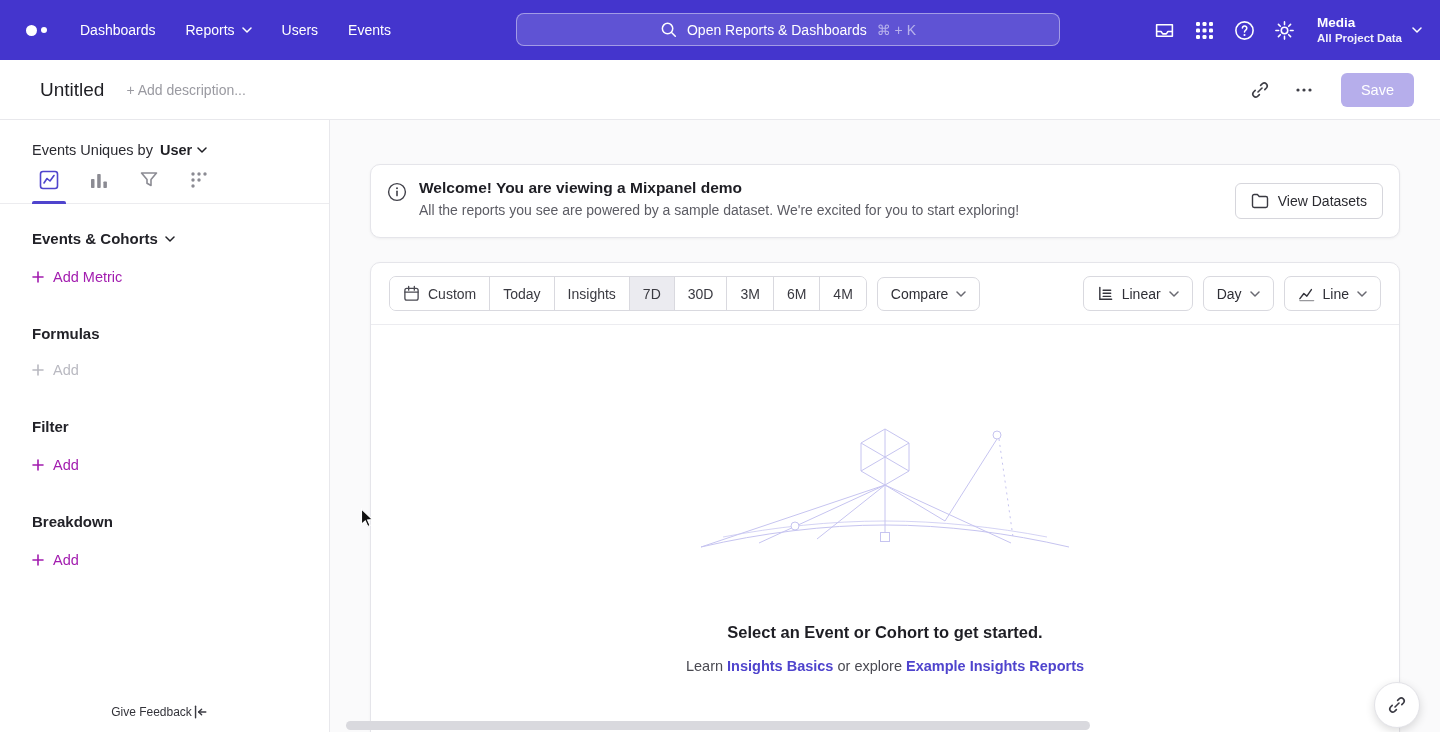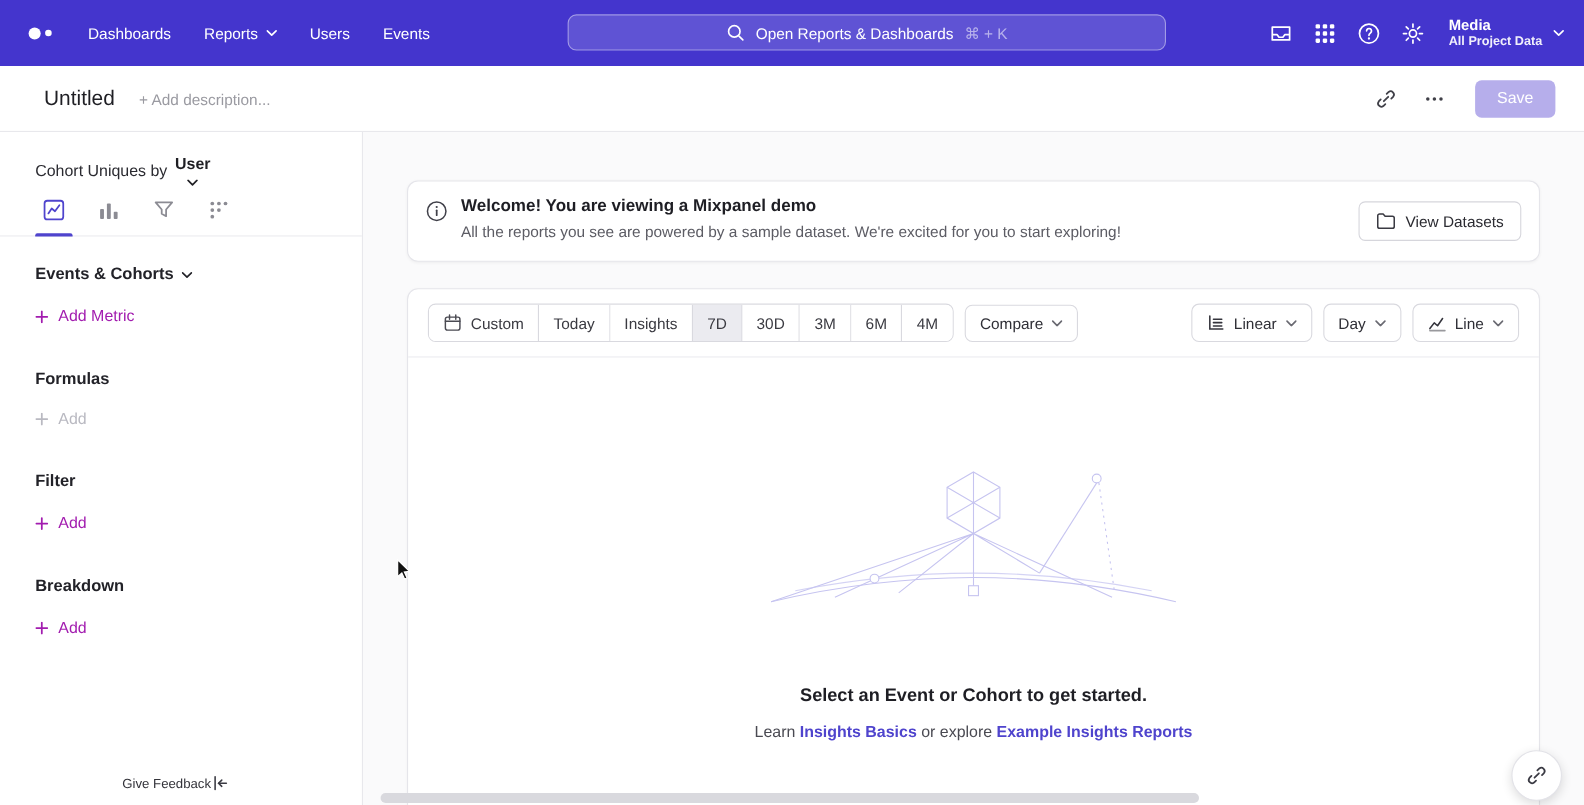--- a/index.html
+++ b/index.html
@@ -36,21 +36,21 @@
   .rh-actions { margin-left:auto; display:flex; align-items:center; gap:10px; }
   .rh-icon-btn { width:34px; height:34px; display:flex; align-items:center; justify-content:center; color:#3f3f47; cursor:pointer; border-radius:6px; }
   .save-btn { background:#b6aeeb; color:#fff; font-size:14.5px; padding:9px 20px; border-radius:6px; border:none; margin-left:10px; cursor:default; }
 
   
   .content { display:flex; height:612px; }
 
   
   .sidebar { width:330px; background:#fff; border-right:1px solid #e8e8ec; position:relative; flex-shrink:0; }
   .sb-analyze { display:flex; align-items:center; gap:7px; padding:22px 0 0 32px; font-size:14.5px; color:#2a2a30; }
-  .sb-analyze .val { font-weight:bold; display:flex; align-items:center; gap:5px; cursor:pointer; color:#1f1f24;flex-direction:column; }
+  .sb-analyze .val { font-weight:bold; display:flex; align-items:center; gap:5px; cursor:pointer; color:#1f1f24; }
   .sb-tabs { display:flex; gap:20px; padding-left:34px; margin-top:12px; border-bottom:1px solid #ececef; height:34px; align-items:flex-start; }
   .sb-tab { width:30px; height:33px; display:flex; align-items:flex-start; justify-content:center; position:relative; color:#8b8b93; cursor:pointer; }
   .sb-tab.active { color:#4f44cd; }
   .sb-tab.active::after { content:""; position:absolute; bottom:-1px; left:-2px; right:-2px; height:3px; background:#4f44cd; border-radius:2px 2px 0 0; }
   .sb-section-title { font-size:15px; font-weight:bold; color:#222228; padding-left:32px; display:flex; gap:7px; align-items:center; }
   .sb-add { display:flex; align-items:center; gap:9px; font-size:14.5px; padding-left:32px; cursor:pointer; }
   .sb-add.metric { color:#a21caf; }
   .sb-add.light { color:#b9b9c1; }
   .mt26 { margin-top:26px; } .mt22 { margin-top:22px; } .mt40 { margin-top:40px; } .mt20 { margin-top:20px; }
   .sb-footer { position:absolute; bottom:0; left:0; right:0; display:flex; align-items:center; justify-content:center; padding:10px 26px 12px 16px; }
@@ -185,21 +185,21 @@
         </svg>
     </div>
     <button class="save-btn">Save</button>
   </div>
 </div>
 
 <div class="content">
 
   <aside class="sidebar">
     <div class="sb-analyze">
-      <span>Cohort Uniques by</span>
+      <span>Events Uniques by</span>
       <span class="val">
         <span>User</span>
         <svg class="chev" width="10" height="6" viewBox="0 0 10 6" fill="none">
             <path d="M1 1l4 4 4-4" stroke="#1f1f24" stroke-width="1.5" stroke-linecap="round" stroke-linejoin="round"></path>
           </svg>
       </span>
     </div>
 
     <div class="sb-tabs">
       <div class="sb-tab active">

